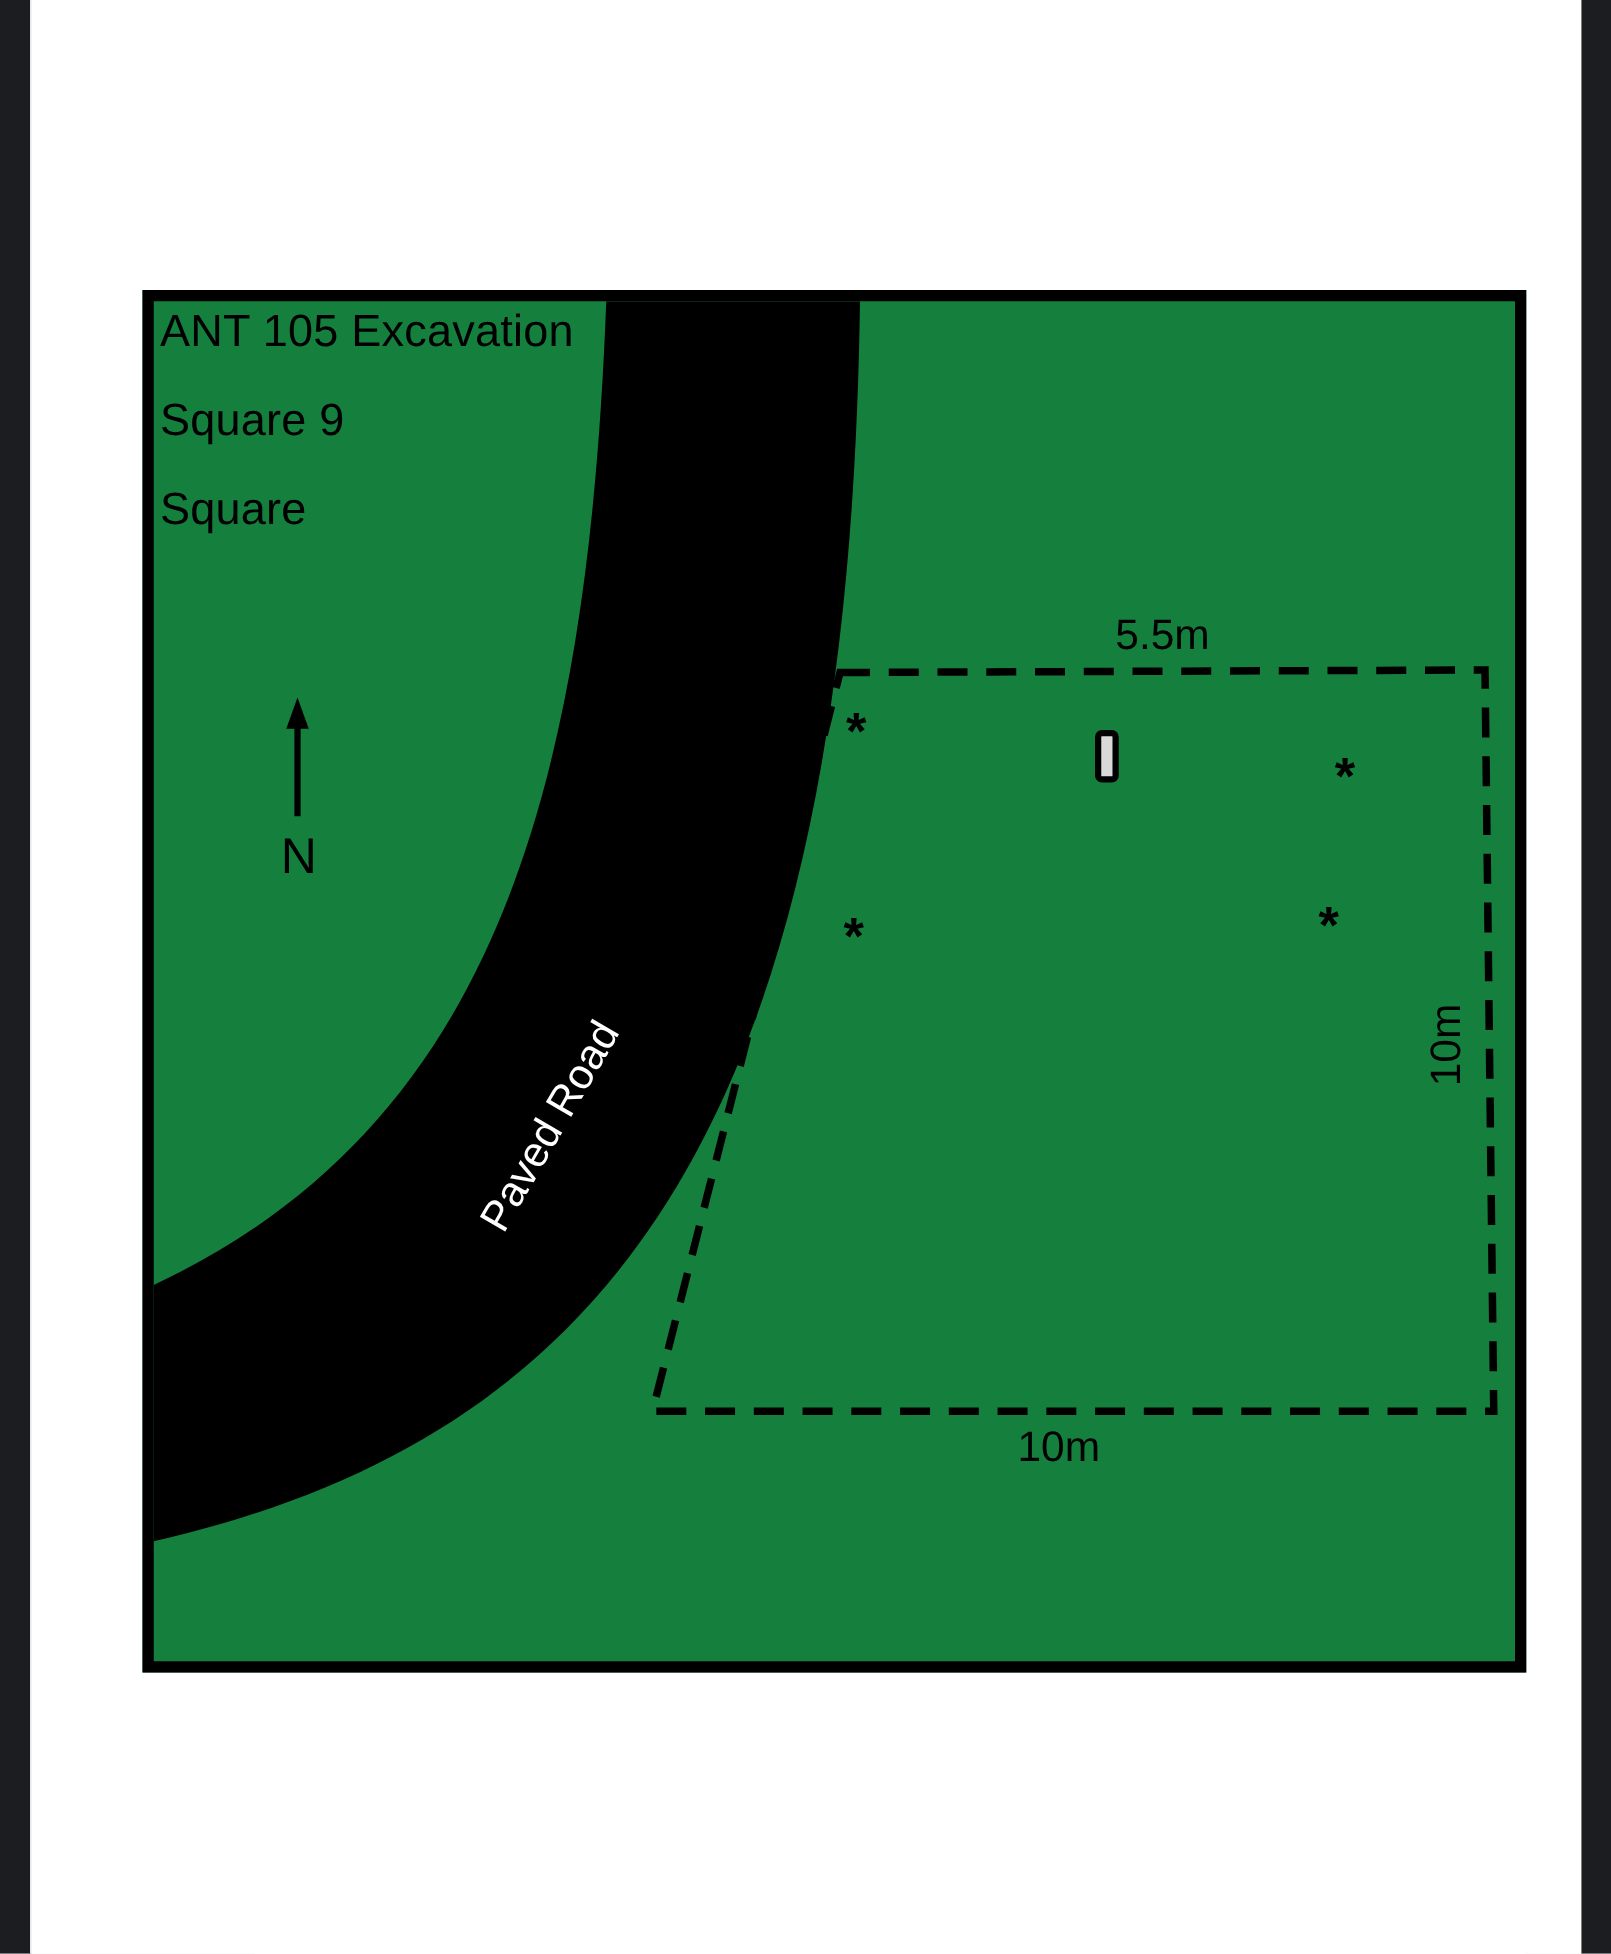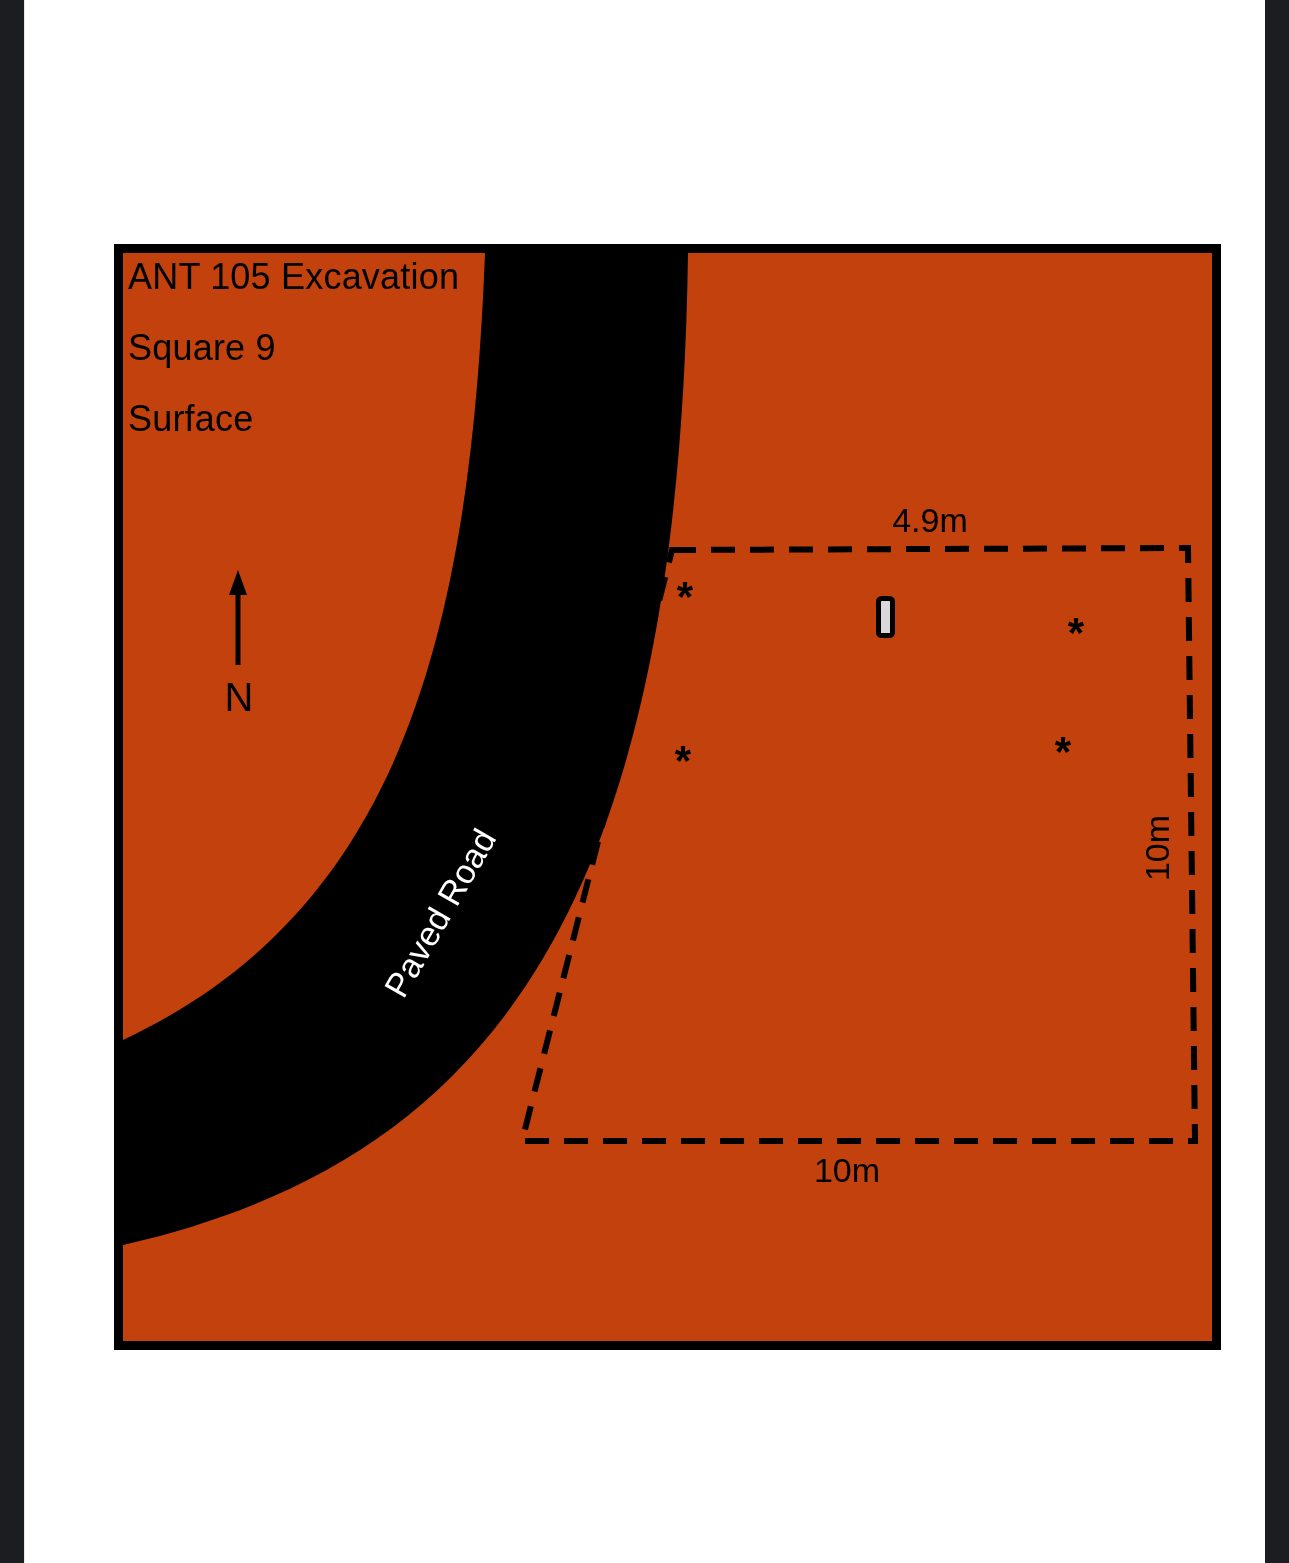--- a/index.html
+++ b/index.html
@@ -29,26 +29,26 @@
     top: 0;
     width: 1240px;
     height: 1563px;
     background: #ffffff;
   }
 
   
   .map-frame {
     position: absolute;
     left: 89px;
-    top: 244px;
+    top: 232px;
     width: 1107px;
     height: 1106px;
     border: 9px solid #000000;
     box-sizing: border-box;
-    background: #c2410c;
+    background: #15803d;
   }
   .map-frame svg {
     position: absolute;
     left: 0;
     top: 0;
     width: 1089px;
     height: 1088px;
     display: block;
   }
 
@@ -116,24 +116,24 @@
 
       <rect x="755.5" y="345.5" width="14" height="37" rx="3" fill="#d9d9d9" stroke="#000000" stroke-width="5"></rect>
 
       <line x1="115" y1="332" x2="115" y2="412" stroke="#000000" stroke-width="5"></line>
       <polygon points="115,317 106,342 124,342" fill="#000000"></polygon>
     </svg>
 
     <div class="overlay map-title">
       <div>ANT 105 Excavation</div>
       <div>Square 9</div>
-      <div>Surface</div>
+      <div>Square</div>
     </div>
 
-    <div class="overlay label dim-top">4.9m</div>
+    <div class="overlay label dim-top">5.5m</div>
 
     <div class="overlay label dim-right">10m</div>
 
     <div class="overlay label dim-bottom">10m</div>
 
     <div class="overlay label road-label">Paved Road</div>
 
     <div class="overlay north-label">N</div>
 
     <span class="overlay marker m1">*</span>

